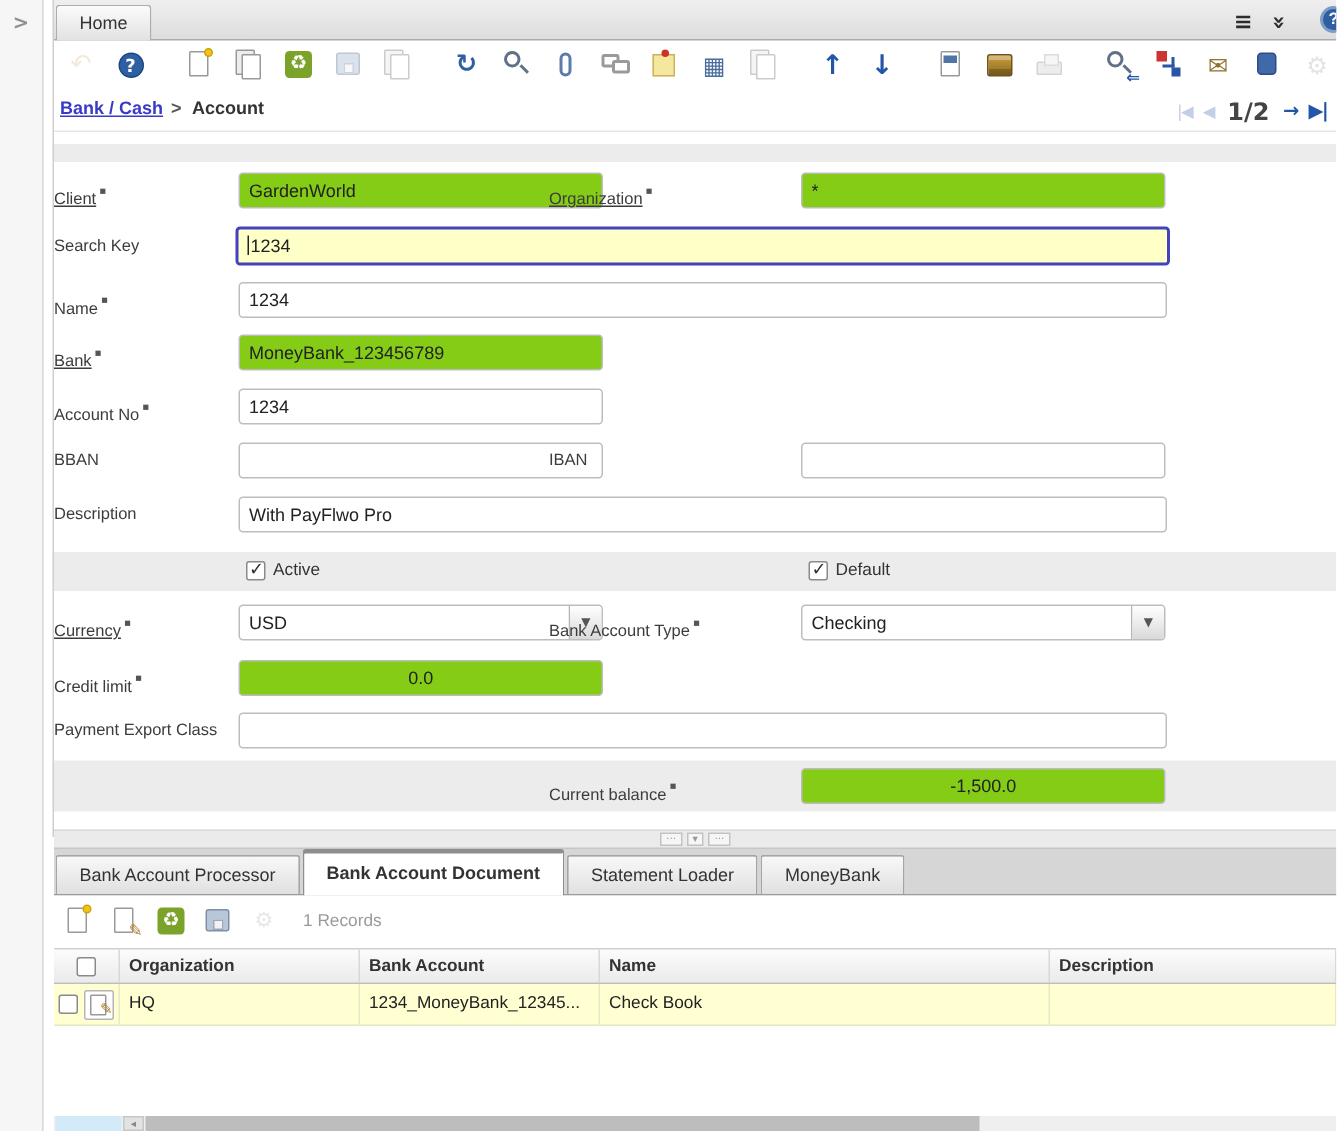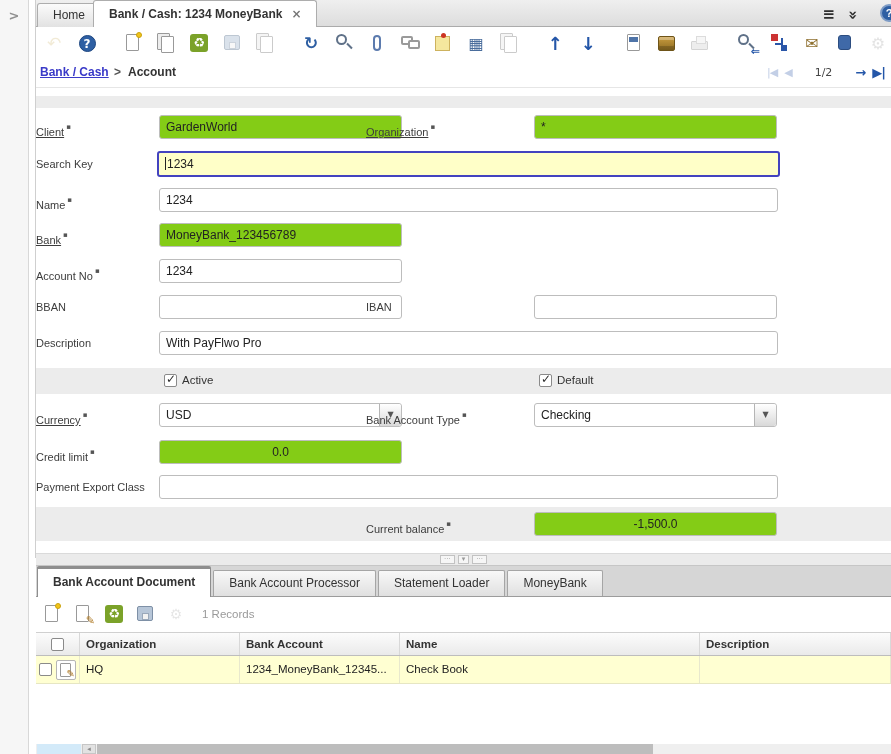--- a/index.html
+++ b/index.html
@@ -50,21 +50,21 @@
 .prod{position:absolute;left:5px;top:4px;width:13px;height:15px;background:#3f69a8;border:1px solid #2c4d80;border-radius:3px}
 
 #crumbrow{position:absolute;top:58px;left:0;width:100%;height:29px;background:#fff}
 .bclink{position:absolute;left:4px;top:7px;color:#3a3ac8;text-decoration:underline;cursor:pointer;font-weight:bold}
 .bcsep{position:absolute;left:78px;top:7px;color:#555;font-weight:bold}
 .bccur{position:absolute;left:92px;top:7px;color:#333;font-weight:bold}
 #paging{position:absolute;right:6px;top:7px;display:flex;align-items:center;gap:7px;font-family:"DejaVu Sans",sans-serif}
 .pgic{font-size:11px;letter-spacing:-1px;cursor:pointer}
 .pgic.dis{color:#c3cfe6;cursor:default}
 .pgic.on{color:#2456a8;font-weight:bold;font-size:13px}
-.pgtxt{color:#444;font-size:11px;font-weight:normal;margin:0 16px}
+.pgtxt{color:#444;font-size:16px;font-weight:bold;margin:0 2px}
 
 #form{position:absolute;top:87px;left:0;width:100%;height:466px;background:#fff;border-top:1px solid #e6e6e6}
 .band{position:absolute;left:0;width:100%;background:#ececec}
 .frow{position:absolute;left:0;width:100%;height:24px}
 .flabel{position:absolute;text-align:left;font-size:11px;color:#3c3c3c;line-height:24px;white-space:nowrap}
 .flabel .lk{text-decoration:underline;cursor:pointer}
 .req{font-size:7px;vertical-align:7px;color:#555;margin-left:2px;font-family:"DejaVu Sans",sans-serif}
 .field{position:absolute;height:24px;border:1px solid #bdbdbd;border-radius:3px;background:#fff;font-size:12px;line-height:22px;padding:0 6px;color:#222;overflow:hidden;white-space:nowrap}
 .field.ro{background:#84cc16}
 .field.num{text-align:center}
@@ -114,23 +114,20 @@
   <div id="west">
     <span class="wbtn">&gt;</span>
   </div>
 
   <div id="main">
 
     <div id="tabbar">
       <div class="htab" style="left:1px">
         <span>Home</span>
       </div>
-      <div class="htab active" style="left:57px">
-        <span>Bank / Cash: 1234 MoneyBank</span><span class="tclose">×</span>
-      </div>
       <span class="hic" style="right:56px;top:5px">≡</span>
       <span class="hic rot" style="right:33px;top:6px">»</span>
       <span class="helpcirc">?</span>
     </div>
 
     <div id="toolbar">
         <span class="tbi dis">
           <span class="g" style="color: rgb(229, 215, 174); font-size: 17px;">↶</span>
         </span>
         <span class="tbi">
@@ -311,22 +308,22 @@
       </div>
     </div>
 
     <div id="split">
       <span class="grip">···</span>
       <span class="grip">▾</span>
       <span class="grip">···</span>
     </div>
 
     <div id="dtabs">
+        <span class="dtab">Bank Account Processor</span>
         <span class="dtab active">Bank Account Document</span>
-        <span class="dtab">Bank Account Processor</span>
         <span class="dtab">Statement Loader</span>
         <span class="dtab">MoneyBank</span>
       </div>
 
     <div id="dbody">
       <div id="dtoolbar">
         <span style="display:flex;gap:7px" id="dtoolbar-icons">
             <span class="tbi">
               <span class="pg"></span>
               <span class="dot"></span>

